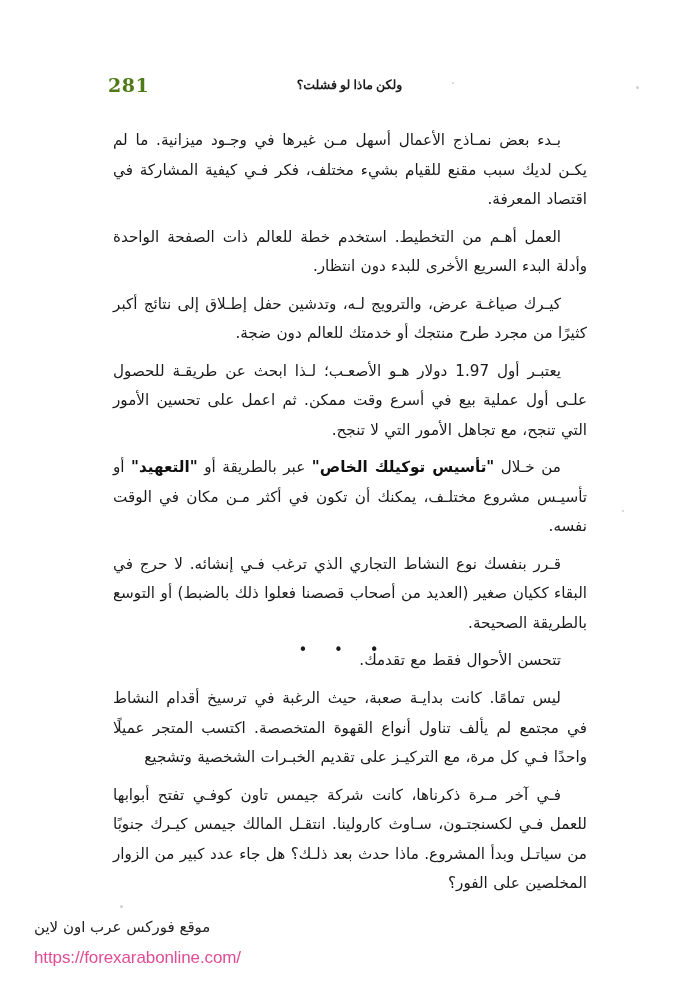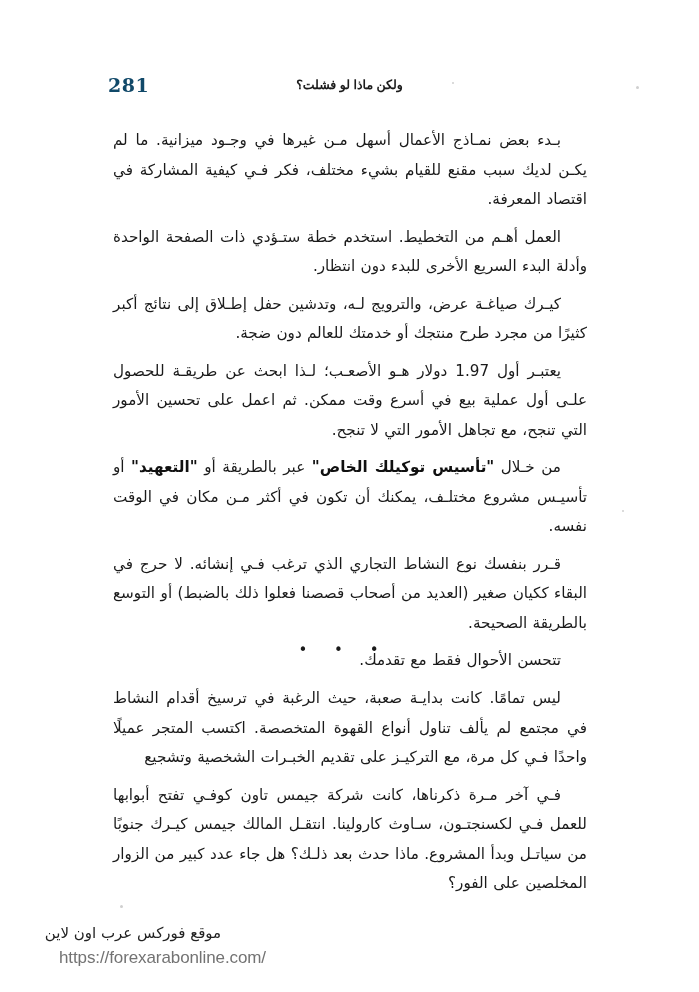--- a/index.html
+++ b/index.html
@@ -28,31 +28,31 @@
     height: 30px;
   }
 
   .folio {
     position: absolute;
     left: 0;
     top: 2px;
     font-family: "DejaVu Serif", serif;
     font-size: 19px;
     font-weight: 700;
-    color: #0c4a6e;
+    color: #4d7c0f;
     letter-spacing: 0.5px;
   }
 
   .head-title {
     position: absolute;
     left: 0;
     right: 0;
     top: 5px;
     text-align: center;
-    font-family: Liberation Sans, sans-serif;
+    font-family: Liberation Serif, serif;
     font-size: 12.5px;
     font-weight: 700;
     color: #1c1c1c;
     direction: rtl;
   }
 
   
   .body-col {
     position: absolute;
     top: 118px;
@@ -109,32 +109,31 @@
     bottom: 22px;
     line-height: 1.35;
   }
 
   .wm-ar {
     direction: rtl;
     text-align: center;
     font-family: "DejaVu Sans", sans-serif;
     font-size: 15px;
     color: #222;
-    margin-bottom: 4px;
+    margin-bottom: 10px;
     padding-right: 34px;
   }
 
   .wm-url {
     direction: ltr;
     text-align: left;
     font-family: "Liberation Sans", sans-serif;
     font-size: 17px;
-    color: #737373;
+    color: #ec4899;
     letter-spacing: -0.1px;
-    margin-left: 25px;
   }
 
   
   .speck {
     position: absolute;
     background: #cfcfcf;
     border-radius: 50%;
   }
 </style>
 </head>
@@ -143,21 +142,21 @@
 <div class="page">
 
   <div class="running-head">
     <div class="folio">281</div>
     <div class="head-title">ولكن ماذا لو فشلت؟</div>
   </div>
 
   <div class="body-col">
 
     <p class="para">بـدء بعض نمـاذج الأعمال أسهل مـن غيرها في وجـود ميزانية. ما لم يكـن لديك سبب مقنع للقيام بشيء مختلف، فكر فـي كيفية المشاركة في اقتصاد المعرفة.</p>
-    <p class="para">العمل أهـم من التخطيط. استخدم خطة ستـؤدي ذات الصفحة الواحدة وأدلة البدء السريع الأخرى للبدء دون انتظار.</p>
+    <p class="para">العمل أهـم من التخطيط. استخدم خطة للعالم ذات الصفحة الواحدة وأدلة البدء السريع الأخرى للبدء دون انتظار.</p>
     <p class="para">كيـرك صياغـة عرض، والترويج لـه، وتدشين حفل إطـلاق إلى نتائج أكبر كثيرًا من مجرد طرح منتجك أو خدمتك للعالم دون ضجة.</p>
     <p class="para">يعتبـر أول 1.97 دولار هـو الأصعـب؛ لـذا ابحث عن طريقـة للحصول علـى أول عملية بيع في أسرع وقت ممكن. ثم اعمل على تحسين الأمور التي تنجح، مع تجاهل الأمور التي لا تنجح.</p>
 
     <p class="para"><span>من خـلال </span><b>"تأسيس توكيلك الخاص"</b><span> عبر بالطريقة أو </span><b>"التعهيد"</b><span> أو تأسيـس مشروع مختلـف، يمكنك أن تكون في أكثر مـن مكان في الوقت نفسه.</span></p>
 
     <p class="para">قـرر بنفسك نوع النشاط التجاري الذي ترغب فـي إنشائه. لا حرج في البقاء ككيان صغير (العديد من أصحاب قصصنا فعلوا ذلك بالضبط) أو التوسع بالطريقة الصحيحة.</p>
     <p class="para">تتحسن الأحوال فقط مع تقدمك.</p>
   </div>
 
   <div class="dinkus">• • •</div>

